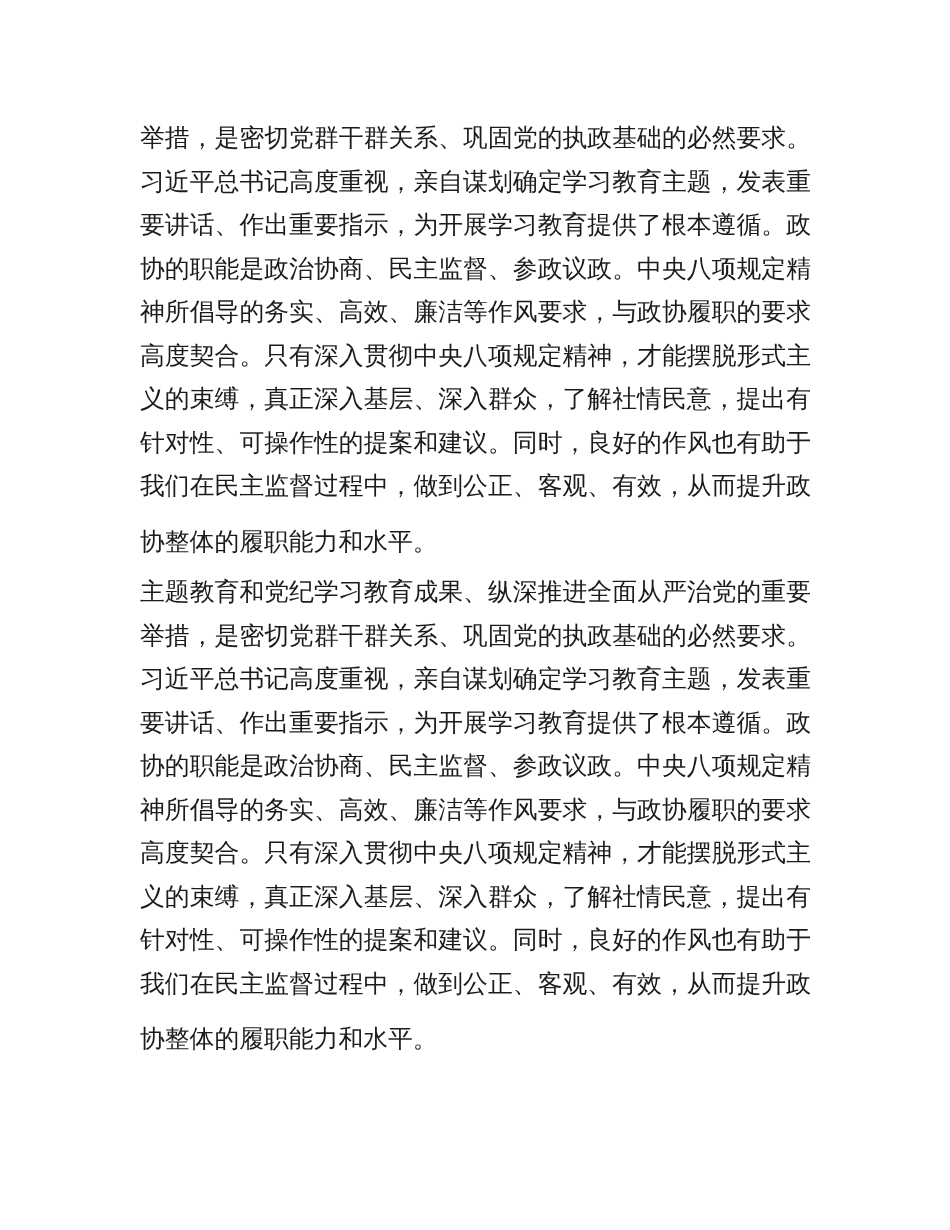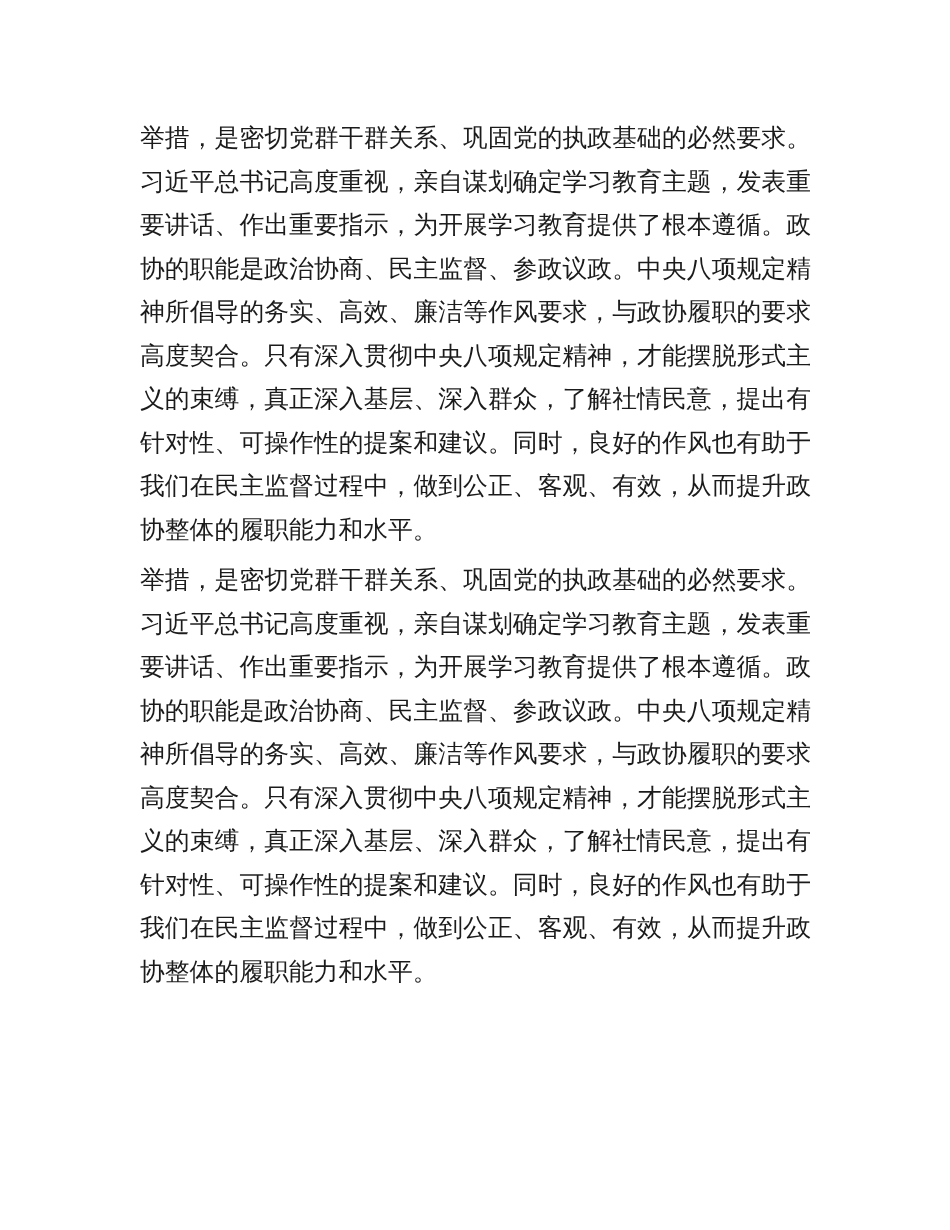--- a/index.html
+++ b/index.html
@@ -39,20 +39,21 @@
     
     font-weight: 400;
     text-align: justify;
     text-align-last: justify;
     white-space: nowrap;
     overflow: visible;
   }
   .line.line-final {
     text-align: left;
     text-align-last: left;
+    margin-top: 12px;
   }
   .line.line-indent {
     padding-left: 38px;
   }
 </style>
 </head>
 <body>
 
 <div class="page">
   <div class="text-block">
@@ -64,20 +65,21 @@
         <div class="line">协的职能是政治协商、民主监督、参政议政。中央八项规定精</div>
         <div class="line">神所倡导的务实、高效、廉洁等作风要求，与政协履职的要求</div>
         <div class="line">高度契合。只有深入贯彻中央八项规定精神，才能摆脱形式主</div>
         <div class="line">义的束缚，真正深入基层、深入群众，了解社情民意，提出有</div>
         <div class="line">针对性、可操作性的提案和建议。同时，良好的作风也有助于</div>
         <div class="line">我们在民主监督过程中，做到公正、客观、有效，从而提升政</div>
         <div class="line line-final">协整体的履职能力和水平。</div>
       </div>
 
     <div class="para">
+        <div class="line">主题教育和党纪学习教育成果、纵深推进全面从严治党的重要</div>
         <div class="line">举措，是密切党群干群关系、巩固党的执政基础的必然要求。</div>
         <div class="line">习近平总书记高度重视，亲自谋划确定学习教育主题，发表重</div>
         <div class="line">要讲话、作出重要指示，为开展学习教育提供了根本遵循。政</div>
         <div class="line">协的职能是政治协商、民主监督、参政议政。中央八项规定精</div>
         <div class="line">神所倡导的务实、高效、廉洁等作风要求，与政协履职的要求</div>
         <div class="line">高度契合。只有深入贯彻中央八项规定精神，才能摆脱形式主</div>
         <div class="line">义的束缚，真正深入基层、深入群众，了解社情民意，提出有</div>
         <div class="line">针对性、可操作性的提案和建议。同时，良好的作风也有助于</div>
         <div class="line">我们在民主监督过程中，做到公正、客观、有效，从而提升政</div>
         <div class="line line-final">协整体的履职能力和水平。</div>

